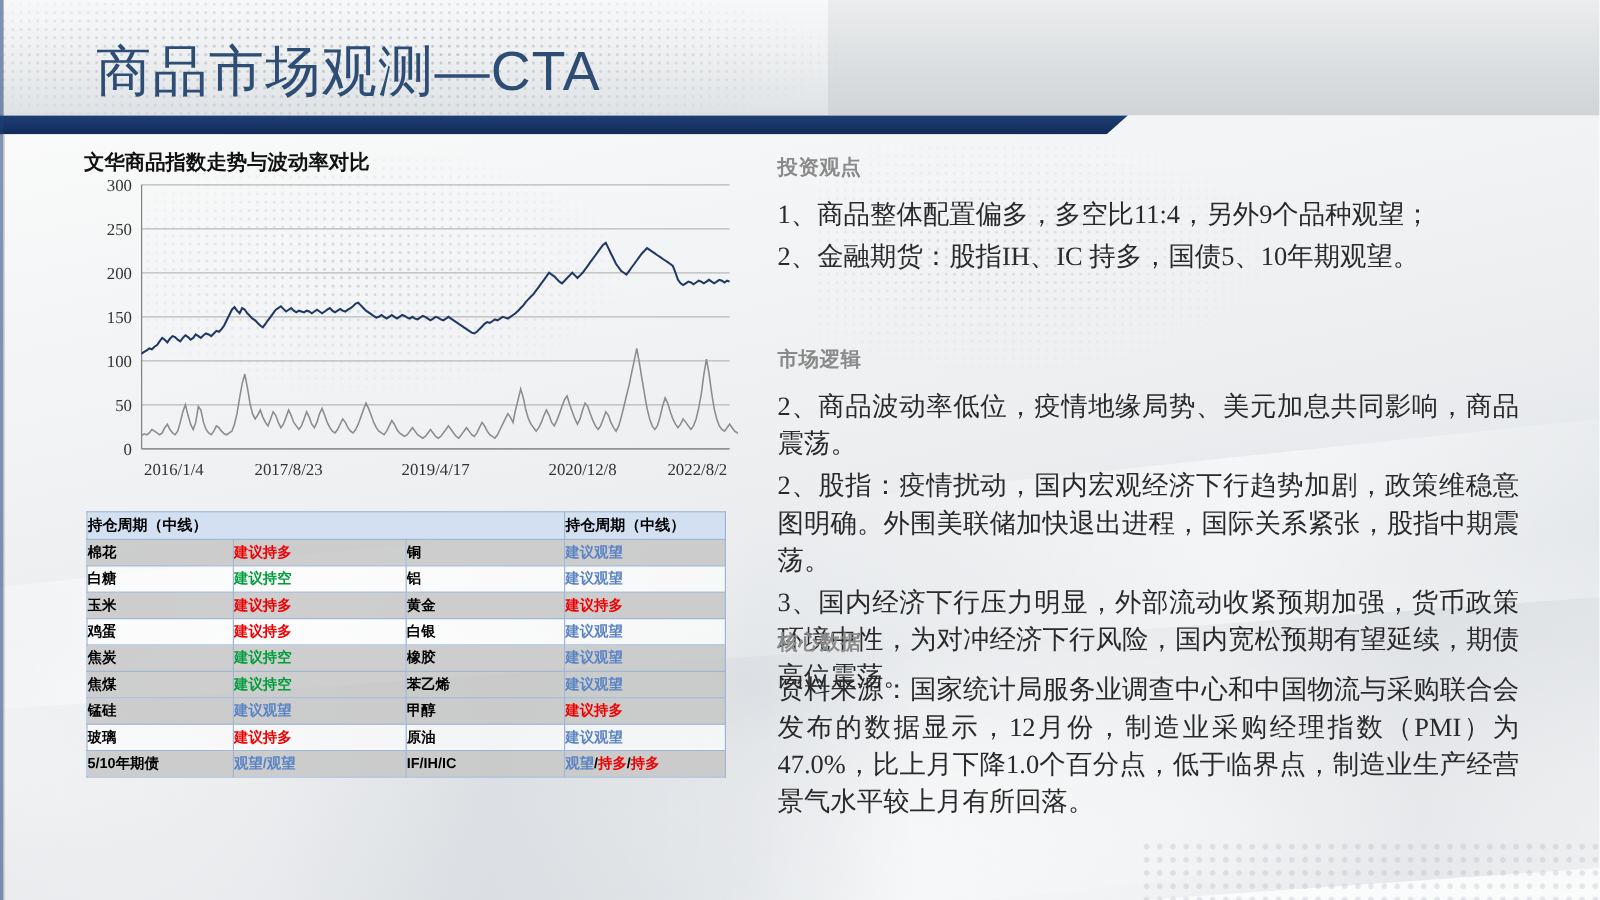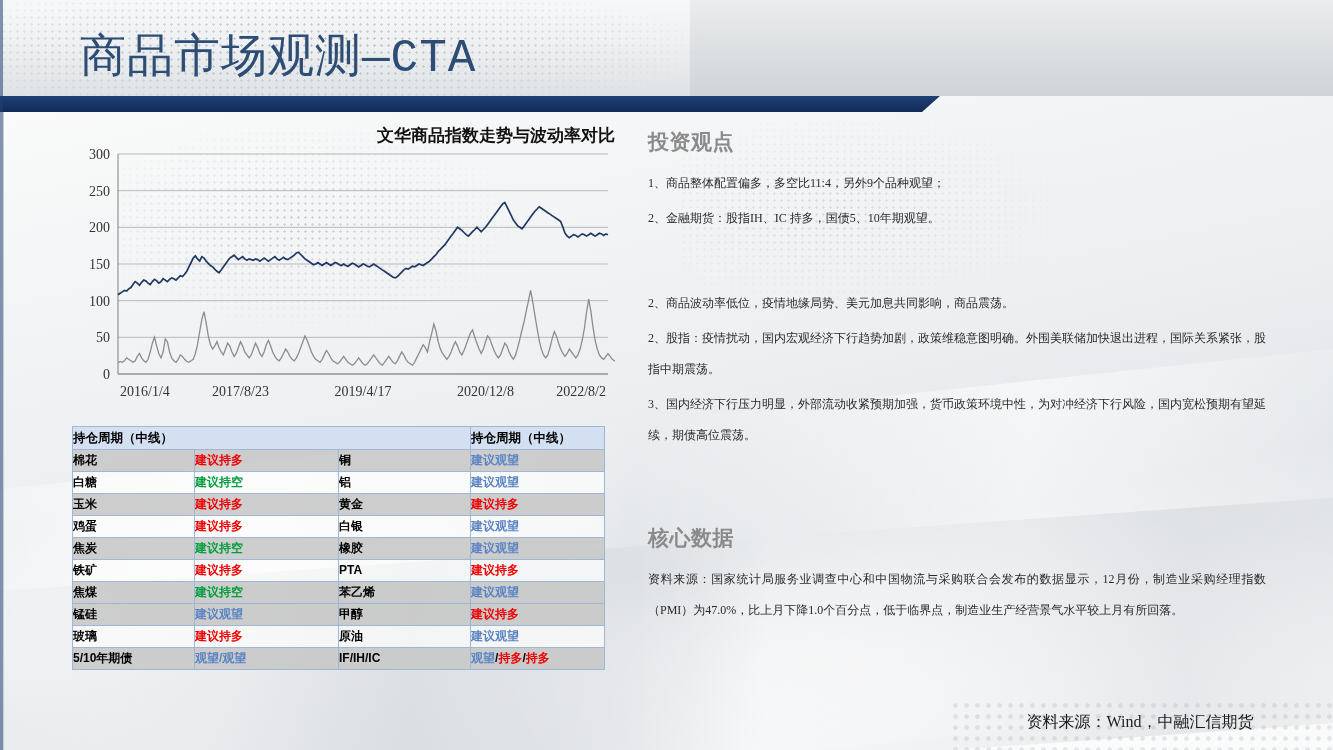--- a/index.html
+++ b/index.html
@@ -53,42 +53,42 @@
     position:absolute;left:0;top:0;width:1333px;height:96px;
     background:linear-gradient(180deg,#f7f8f9 0%,#eef0f1 45%,#dfe2e5 100%);
   }
   #header-band-right{
     position:absolute;left:690px;top:0;width:643px;height:96px;
     background:linear-gradient(180deg,#e9ebec 0%,#d9dcde 60%,#cfd3d6 100%);
     opacity:.9;
   }
   #page-title{
     position:absolute;left:80px;top:30px;
-    font-family:Liberation Mono, monospace;
+    font-family:Liberation Sans, sans-serif;
     font-size:46px;line-height:58px;color:#2e4d75;letter-spacing:1px;
     white-space:nowrap;
   }
   #blue-bar{
     position:absolute;left:0;top:96px;width:940px;height:16px;
     background:linear-gradient(180deg,#1d3f73 0%,#173465 60%,#122a54 100%);
     clip-path:polygon(0 0,940px 0,922px 16px,0 16px);
   }
   #left-edge{
     position:absolute;left:0;top:0;width:3px;height:750px;
     background:#1d3f73;opacity:.55;
   }
   #left-edge2{
     position:absolute;left:3px;top:112px;width:1px;height:638px;
     background:#c9ced4;
   }
 
   
   #chart-block{position:absolute;left:70px;top:124px;width:545px;height:285px;}
   #chart-title{
-    position:absolute;left:0;top:0;width:545px;text-align:right;
+    position:absolute;left:0;top:0;width:545px;text-align:left;
     font-family:"Liberation Sans","DejaVu Sans",sans-serif;
     font-weight:bold;font-size:17px;color:#111;
   }
   #chart-svg{position:absolute;left:0;top:24px;}
 
   
   #table-wrap{position:absolute;left:72px;top:426px;width:532px;}
   table{border-collapse:collapse;width:532px;table-layout:fixed;
         font-family:"Liberation Sans","DejaVu Sans",sans-serif;}
   table td,table th{
@@ -104,26 +104,26 @@
   tbody tr.last td{background:rgba(199,199,199,.88);font-weight:bold;margin-top:34px;}
   .c-long{color:#ef0000;}
   .c-short{color:#009e3c;}
   .c-wait{color:#5b84c4;}
   .c-plain{color:#000;font-weight:bold;}
 
   
   #right-panel{position:absolute;left:648px;top:128px;width:630px;}
   .sec-head{
     font-family:Liberation Serif, serif;
-    font-weight:bold;font-size:21px;color:#8a8a8a;
+    font-weight:bold;font-size:17px;color:#8a8a8a;
     margin:0 0 12px 0;letter-spacing:.5px;
   }
   .para{
     font-family:"Liberation Serif","DejaVu Serif",serif;
-    font-size:12px;line-height:31px;color:#2a2a2a;
+    font-size:22px;line-height:31px;color:#2a2a2a;
     margin:0 0 4px 0;text-align:justify;
   }
   .blk{margin-bottom:22px;}
   #blk-view{position:absolute;left:0;top:0;width:618px;}
   #blk-logic{position:absolute;left:0;top:160px;width:618px;}
   #blk-core{position:absolute;left:0;top:396px;width:618px;}
 
   
   #footer-src{
     position:absolute;left:955px;top:712px;width:370px;
@@ -226,26 +226,20 @@
             <td class="c-long">建议持多</td>
             <td>白银</td>
             <td class="c-wait">建议观望</td>
           </tr>
           <tr class="odd">
             <td>焦炭</td>
             <td class="c-short">建议持空</td>
             <td>橡胶</td>
             <td class="c-wait">建议观望</td>
           </tr>
-          <tr class="even">
-            <td>铁矿</td>
-            <td class="c-long">建议持多</td>
-            <td>PTA</td>
-            <td class="c-long">建议持多</td>
-          </tr>
           <tr class="odd">
             <td>焦煤</td>
             <td class="c-short">建议持空</td>
             <td>苯乙烯</td>
             <td class="c-wait">建议观望</td>
           </tr>
           <tr class="odd">
             <td>锰硅</td>
             <td class="c-wait">建议观望</td>
             <td>甲醇</td>
@@ -269,27 +263,27 @@
 
   <div id="right-panel">
 
     <div id="blk-view" class="blk">
       <div class="sec-head">投资观点</div>
       <p class="para">1、商品整体配置偏多，多空比11:4，另外9个品种观望；</p>
       <p class="para">2、金融期货：股指IH、IC 持多，国债5、10年期观望。</p>
     </div>
 
     <div id="blk-logic" class="blk">
+      <div class="sec-head">市场逻辑</div>
       <p class="para">2、商品波动率低位，疫情地缘局势、美元加息共同影响，商品震荡。</p>
       <p class="para">2、股指：疫情扰动，国内宏观经济下行趋势加剧，政策维稳意图明确。外围美联储加快退出进程，国际关系紧张，股指中期震荡。</p>
       <p class="para">3、国内经济下行压力明显，外部流动收紧预期加强，货币政策环境中性，为对冲经济下行风险，国内宽松预期有望延续，期债高位震荡。</p>
     </div>
 
     <div id="blk-core" class="blk">
       <div class="sec-head">核心数据</div>
       <p class="para">资料来源：国家统计局服务业调查中心和中国物流与采购联合会发布的数据显示，12月份，制造业采购经理指数（PMI）为47.0%，比上月下降1.0个百分点，低于临界点，制造业生产经营景气水平较上月有所回落。</p>
     </div>
 
   </div>
 
-  <div id="footer-src">资料来源：Wind，中融汇信期货</div>
 
 </div>
 
 </body></html>

